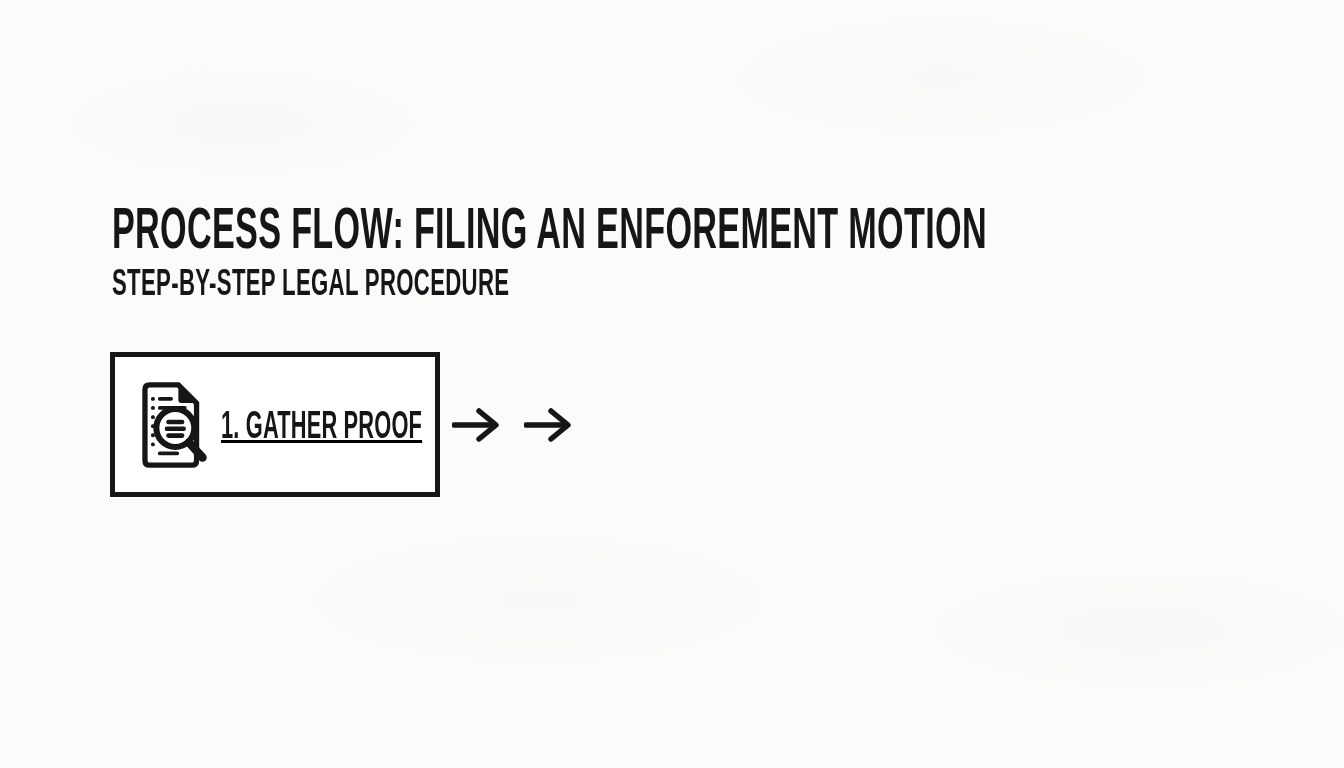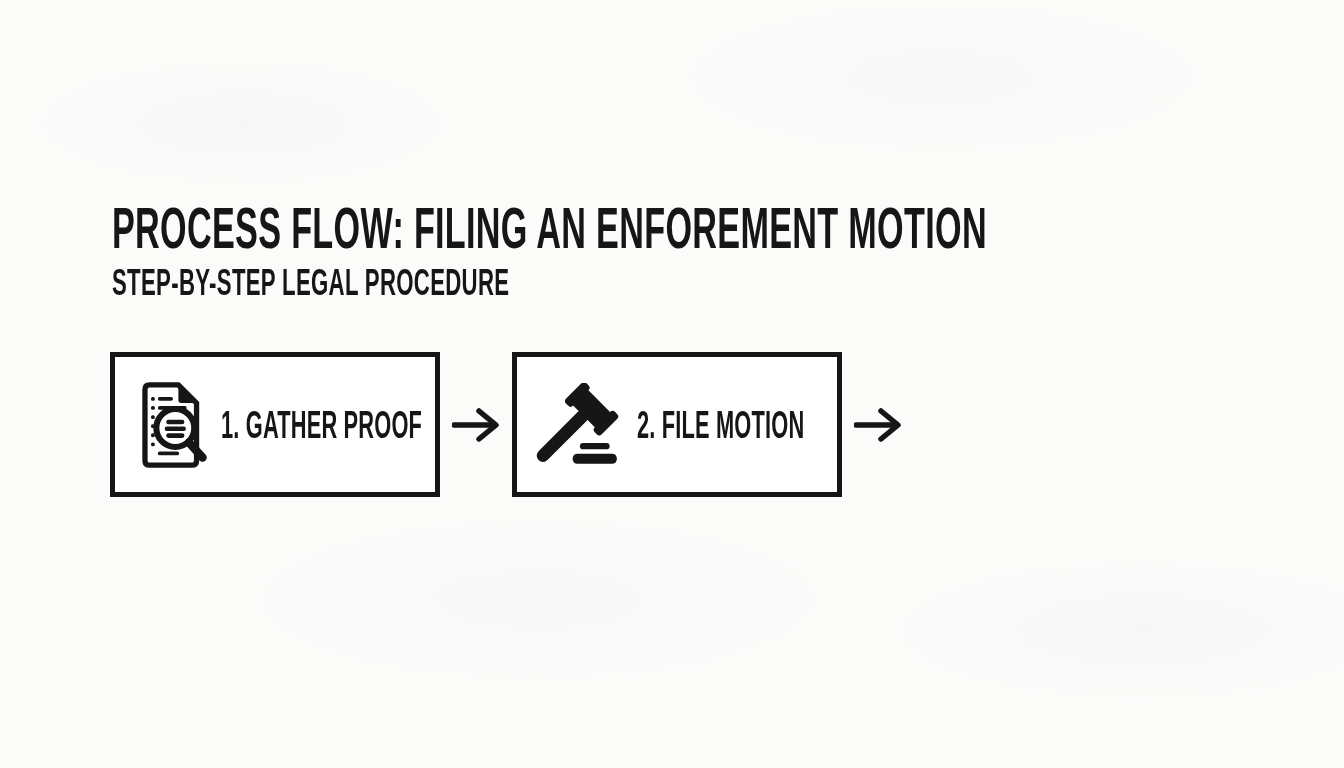--- a/index.html
+++ b/index.html
@@ -34,21 +34,21 @@
   .page-subtitle {
     position: absolute; left: 112px; top: 264px;
     font-size: 37px; font-weight: 700; line-height: 1;
     color: var(--ink, #161616);
     white-space: nowrap; letter-spacing: 0.5px;
     transform: scaleX(0.60); transform-origin: 0 0;
   }
 
   .flow-row {
     position: absolute; left: 110px; top: 352px;
-    display: flex; align-items: center;
+    display: flex; align-items: center; text-decoration: underline;
   }
   .step-box {
     width: 330px; height: 145px; flex-shrink: 0;
     border: 5px solid var(--ink, #161616);
     background: var(--box-fill, #ffffff);
     display: flex; align-items: center;
     padding-left: 17px;
   }
   .step-icon { flex-shrink: 0; display: block; }
   .step-label {
@@ -99,33 +99,20 @@
     <div class="step-label">1. GATHER PROOF</div>
   </div>
 
   <div class="connector">
     <svg width="48" height="40" viewBox="0 0 48 40" aria-hidden="true">
       <line x1="2" y1="20" x2="42" y2="20" stroke="#161616" stroke-width="5.5" stroke-linecap="round"></line>
       <polyline points="27,6 44,20 27,34" fill="none" stroke="#161616" stroke-width="5.5" stroke-linecap="round" stroke-linejoin="round"></polyline>
     </svg>
   </div>
 
-  <div class="step-box">
-    <svg class="step-icon" width="90" height="84" viewBox="0 0 100 92" aria-hidden="true">
-      <line x1="10" y1="80" x2="54" y2="36" stroke="#161616" stroke-width="14" stroke-linecap="round"></line>
-      <g transform="rotate(45 64 28)" fill="#161616">
-        <rect x="42" y="16" width="44" height="24" rx="5"></rect>
-        <rect x="36" y="12" width="11" height="32" rx="4"></rect>
-        <rect x="81" y="12" width="11" height="32" rx="4"></rect>
-      </g>
-      <rect x="51" y="66" width="33" height="7" rx="3.5" fill="#161616"></rect>
-      <rect x="43" y="78" width="49" height="11" rx="5" fill="#161616"></rect>
-    </svg>
-    <div class="step-label">2. FILE MOTION</div>
-  </div>
 
   <div class="connector">
     <svg width="48" height="40" viewBox="0 0 48 40" aria-hidden="true">
       <line x1="2" y1="20" x2="42" y2="20" stroke="#161616" stroke-width="5.5" stroke-linecap="round"></line>
       <polyline points="27,6 44,20 27,34" fill="none" stroke="#161616" stroke-width="5.5" stroke-linecap="round" stroke-linejoin="round"></polyline>
     </svg>
   </div>
 
 
 </div>

